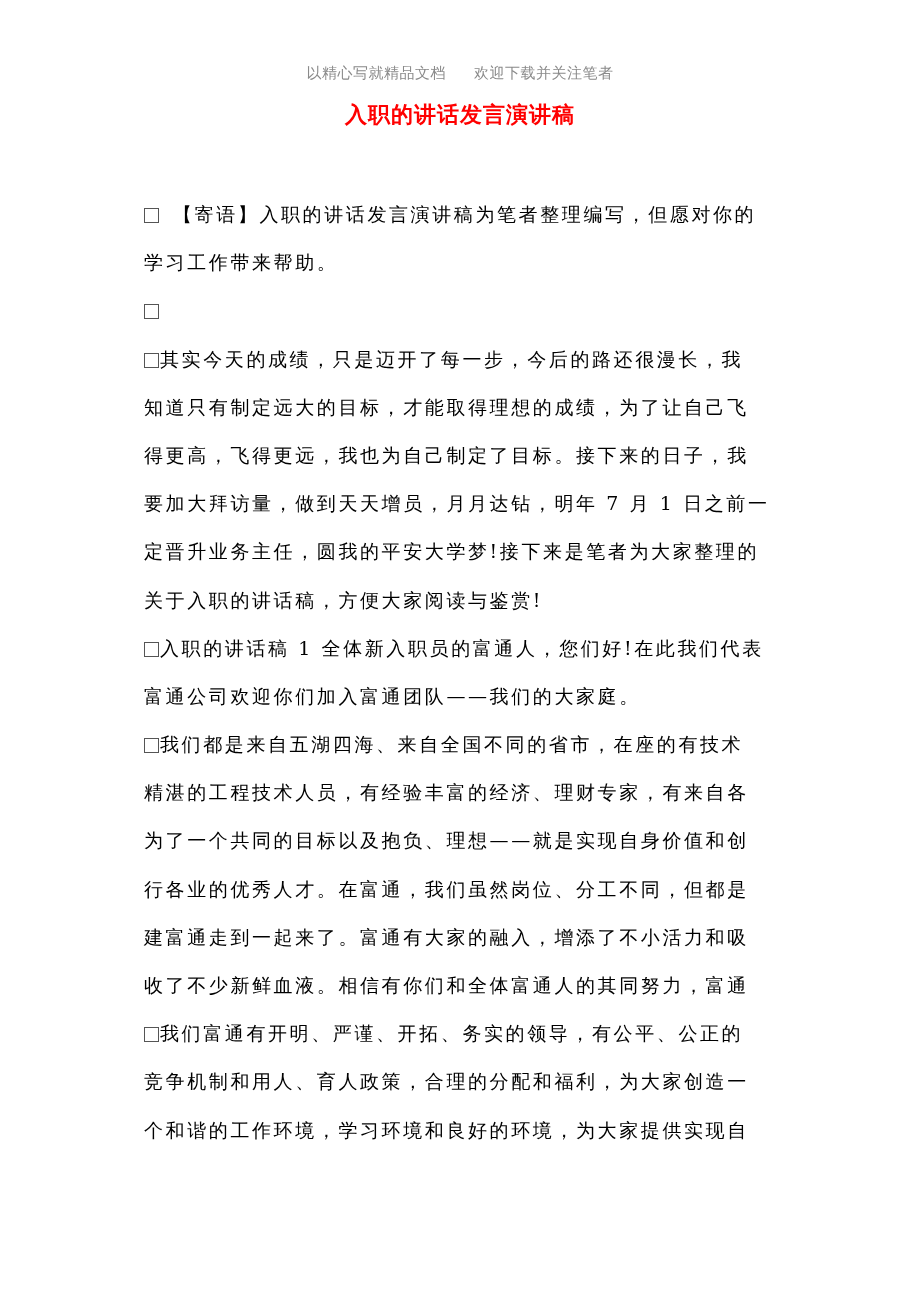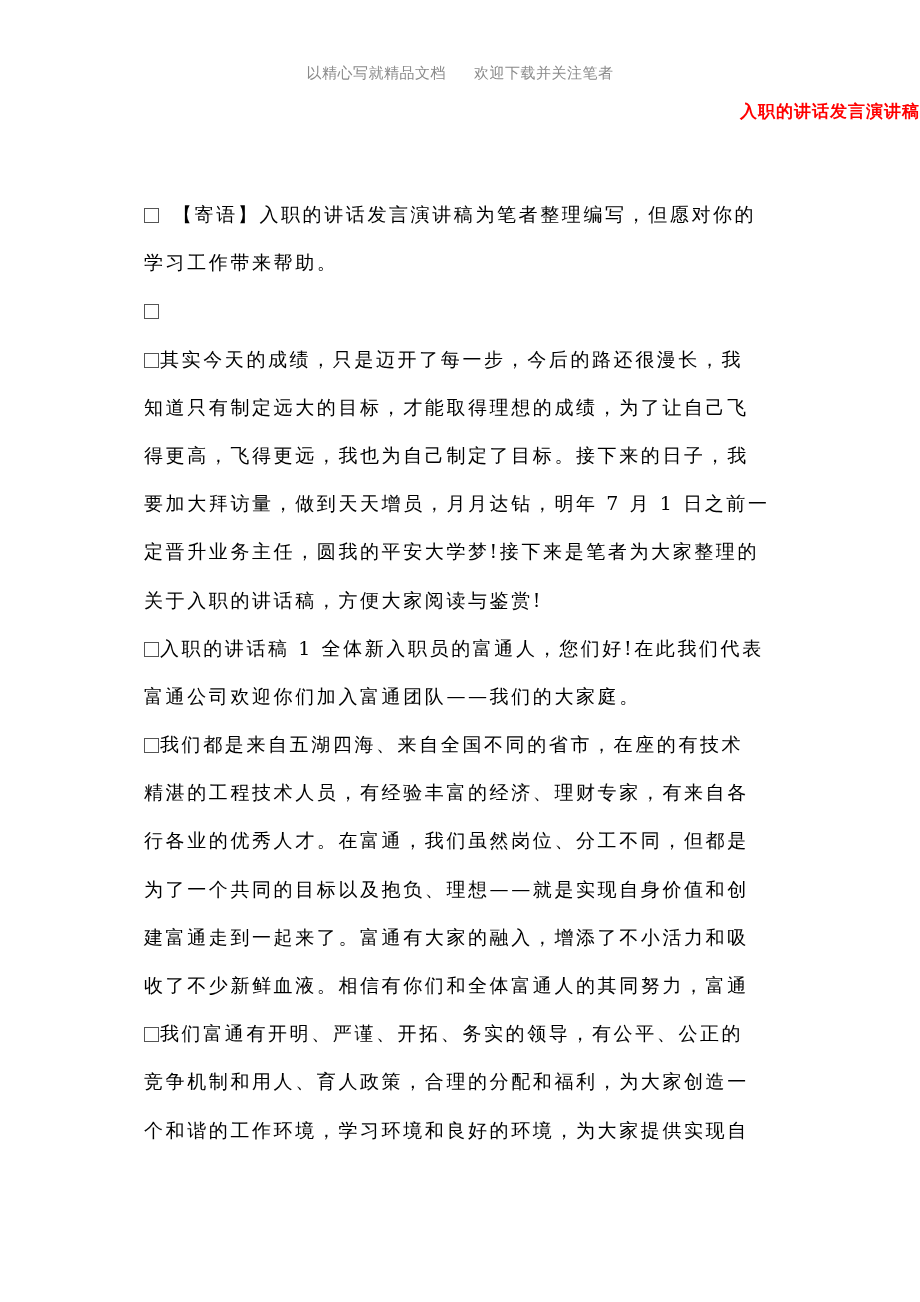--- a/index.html
+++ b/index.html
@@ -27,22 +27,22 @@
       letter-spacing: 0.5px;
     }
     .header-note span + span {
       margin-left: 28px;
     }
     .doc-title {
       position: absolute;
       top: 100px;
       left: 0;
       width: 920px;
-      text-align: right;
-      font-size: 17px;
+      text-align: center;
+      font-size: 22px;
       font-weight: bold;
       color: #ff0000;
       font-family: "DejaVu Sans", "Liberation Sans", sans-serif;
       letter-spacing: 1px;
     }
     .body-text {
       position: absolute;
       top: 190px;
       left: 144px;
       width: 620px;
@@ -83,20 +83,20 @@
   <div class="line"><span class="box"></span><span>其实今天的成绩，只是迈开了每一步，今后的路还很漫长，我</span></div>
   <div class="line"><span>知道只有制定远大的目标，才能取得理想的成绩，为了让自己飞</span></div>
   <div class="line"><span>得更高，飞得更远，我也为自己制定了目标。接下来的日子，我</span></div>
   <div class="line"><span>要加大拜访量，做到天天增员，月月达钻，明年 7 月 1 日之前一</span></div>
   <div class="line"><span>定晋升业务主任，圆我的平安大学梦!接下来是笔者为大家整理的</span></div>
   <div class="line"><span>关于入职的讲话稿，方便大家阅读与鉴赏!</span></div>
   <div class="line"><span class="box"></span><span>入职的讲话稿 1 全体新入职员的富通人，您们好!在此我们代表</span></div>
   <div class="line"><span>富通公司欢迎你们加入富通团队——我们的大家庭。</span></div>
   <div class="line"><span class="box"></span><span>我们都是来自五湖四海、来自全国不同的省市，在座的有技术</span></div>
   <div class="line"><span>精湛的工程技术人员，有经验丰富的经济、理财专家，有来自各</span></div>
+  <div class="line"><span>为了一个共同的目标以及抱负、理想——就是实现自身价值和创</span></div>
   <div class="line"><span>行各业的优秀人才。在富通，我们虽然岗位、分工不同，但都是</span></div>
-  <div class="line"><span>为了一个共同的目标以及抱负、理想——就是实现自身价值和创</span></div>
   <div class="line"><span>建富通走到一起来了。富通有大家的融入，增添了不小活力和吸</span></div>
   <div class="line"><span>收了不少新鲜血液。相信有你们和全体富通人的其同努力，富通</span></div>
   <div class="line"><span class="box"></span><span>我们富通有开明、严谨、开拓、务实的领导，有公平、公正的</span></div>
   <div class="line"><span>竞争机制和用人、育人政策，合理的分配和福利，为大家创造一</span></div>
   <div class="line"><span>个和谐的工作环境，学习环境和良好的环境，为大家提供实现自</span></div>
 </div>
 
 </body></html>

